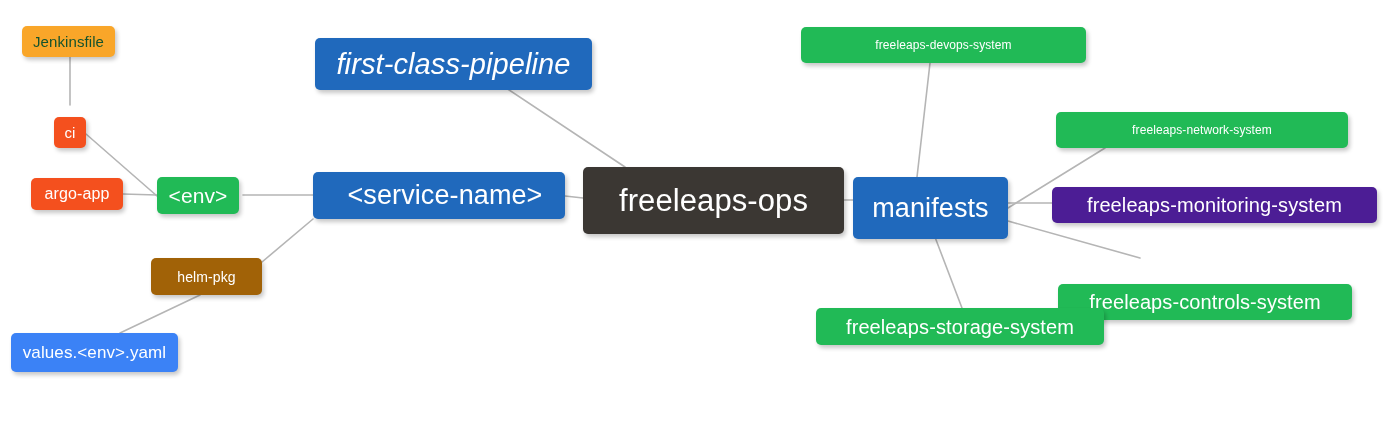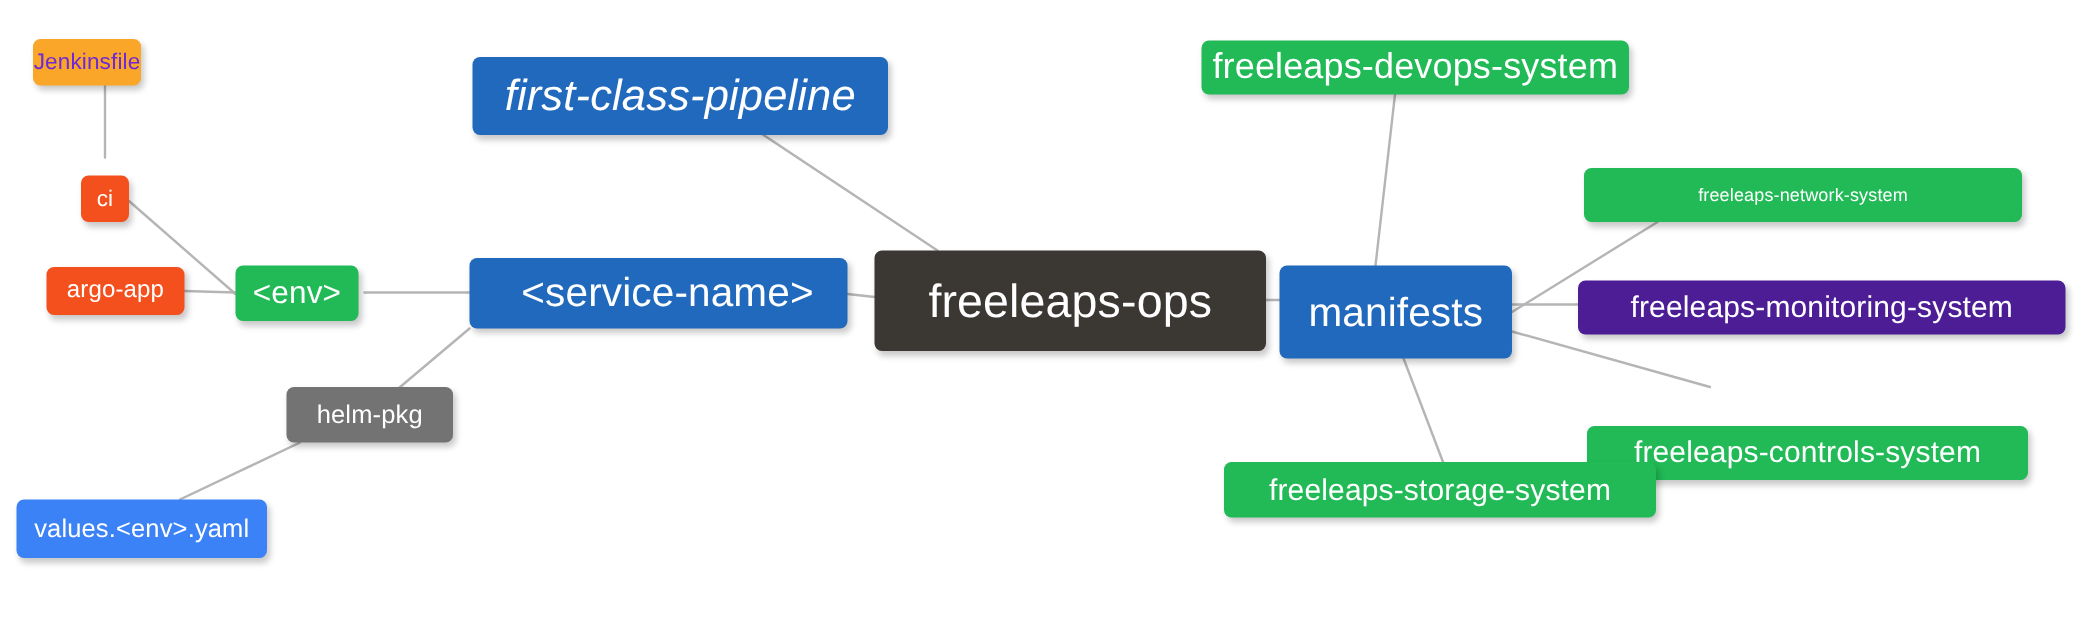--- a/index.html
+++ b/index.html
@@ -61,51 +61,51 @@
       <line x1="565" y1="196" x2="583" y2="198" stroke="#b5b5b5" stroke-width="1.6" stroke-linecap="round"></line>
       <line x1="844" y1="200" x2="853" y2="200" stroke="#b5b5b5" stroke-width="1.6" stroke-linecap="round"></line>
       <line x1="917" y1="177" x2="930" y2="63" stroke="#b5b5b5" stroke-width="1.6" stroke-linecap="round"></line>
       <line x1="1008" y1="208" x2="1105" y2="148" stroke="#b5b5b5" stroke-width="1.6" stroke-linecap="round"></line>
       <line x1="1008" y1="203" x2="1052" y2="203" stroke="#b5b5b5" stroke-width="1.6" stroke-linecap="round"></line>
       <line x1="1008" y1="221" x2="1140" y2="258" stroke="#b5b5b5" stroke-width="1.6" stroke-linecap="round"></line>
       <line x1="930" y1="224" x2="962" y2="308" stroke="#b5b5b5" stroke-width="1.6" stroke-linecap="round"></line>
     </svg>
 
   <div id="node-layer">
-      <div class="mm-node" style="left: 22px; top: 26px; width: 72px; height: 31px; background: rgb(249, 166, 41); color: #6d28d9; font-size: 15px;">
+      <div class="mm-node" style="left: 22px; top: 26px; width: 93px; height: 31px; background: rgb(249, 166, 41); color: #14532d; font-size: 15px;">
         <span class="mm-label">Jenkinsfile</span>
       </div>
       <div class="mm-node" style="left: 54px; top: 105px; width: 32px; height: 31px; background: rgb(244, 80, 30); color: rgb(255, 255, 255); font-size: 15px; margin-top: 12px;">
         <span class="mm-label">ci</span>
       </div>
       <div class="mm-node" style="left: 31px; top: 178px; width: 92px; height: 32px; background: rgb(244, 80, 30); color: rgb(255, 255, 255); font-size: 16px;">
         <span class="mm-label">argo-app</span>
       </div>
       <div class="mm-node" style="left: 157px; top: 177px; width: 82px; height: 37px; background: rgb(33, 186, 86); color: rgb(255, 255, 255); font-size: 21px;">
         <span class="mm-label">&lt;env&gt;</span>
       </div>
-      <div class="mm-node" style="left: 151px; top: 258px; width: 111px; height: 37px; background: #737373; color: rgb(255, 255, 255); font-size: 17px; margin-left: 40px;">
+      <div class="mm-node" style="left: 151px; top: 258px; width: 111px; height: 37px; background: #a16207; color: rgb(255, 255, 255); font-size: 14px;">
         <span class="mm-label">helm-pkg</span>
       </div>
       <div class="mm-node" style="left: 11px; top: 333px; width: 167px; height: 39px; background: #3b82f6; color: rgb(255, 255, 255); font-size: 17px;">
         <span class="mm-label">values.&lt;env&gt;.yaml</span>
       </div>
       <div class="mm-node" style="left: 315px; top: 38px; width: 277px; height: 52px; background: rgb(32, 105, 188); color: rgb(255, 255, 255); font-size: 29px; font-style: italic;">
         <span class="mm-label">first-class-pipeline</span>
       </div>
       <div class="mm-node" style="left: 313px; top: 172px; width: 252px; height: 47px; background: rgb(32, 105, 188); color: rgb(255, 255, 255); font-size: 27px; padding-left: 12px;">
         <span class="mm-label">&lt;service-name&gt;</span>
       </div>
       <div class="mm-node" style="left: 583px; top: 167px; width: 261px; height: 67px; background: rgb(59, 55, 51); color: rgb(255, 255, 255); font-size: 31px;">
         <span class="mm-label">freeleaps-ops</span>
       </div>
       <div class="mm-node" style="left: 853px; top: 177px; width: 155px; height: 62px; background: rgb(32, 105, 188); color: rgb(255, 255, 255); font-size: 27px;">
         <span class="mm-label">manifests</span>
       </div>
-      <div class="mm-node" style="left: 801px; top: 27px; width: 285px; height: 36px; background: rgb(33, 186, 86); color: rgb(255, 255, 255); font-size: 24px;">
+      <div class="mm-node" style="left: 801px; top: 27px; width: 285px; height: 36px; background: rgb(33, 186, 86); color: rgb(255, 255, 255); font-size: 12px;">
         <span class="mm-label">freeleaps-devops-system</span>
       </div>
       <div class="mm-node" style="left: 1056px; top: 112px; width: 292px; height: 36px; background: rgb(33, 186, 86); color: rgb(255, 255, 255); font-size: 12px;">
         <span class="mm-label">freeleaps-network-system</span>
       </div>
       <div class="mm-node" style="left: 1052px; top: 187px; width: 325px; height: 36px; background: #4c1d95; color: rgb(255, 255, 255); font-size: 20px;">
         <span class="mm-label">freeleaps-monitoring-system</span>
       </div>
       <div class="mm-node" style="left: 1058px; top: 258px; width: 294px; height: 36px; background: rgb(33, 186, 86); color: rgb(255, 255, 255); font-size: 20px; margin-top: 26px;">
         <span class="mm-label">freeleaps-controls-system</span>

